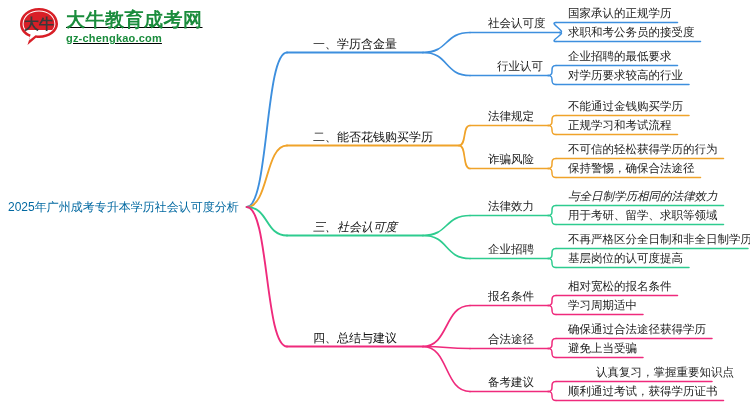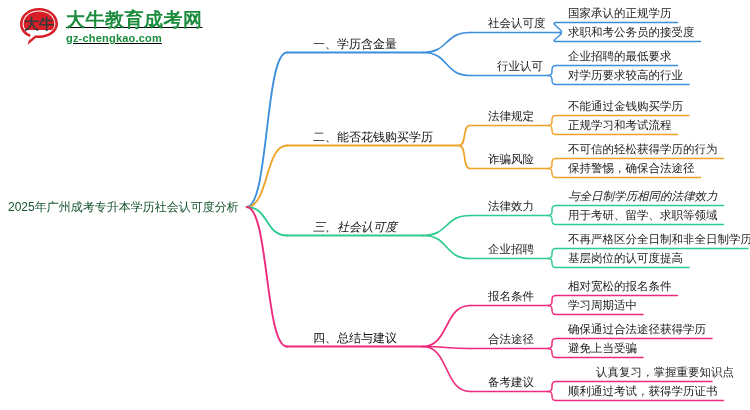--- a/index.html
+++ b/index.html
@@ -74,21 +74,21 @@
   .node {
     position: absolute;
     font-size: 11.5px;
     color: #1a1a1a;
     white-space: nowrap;
     line-height: 1;
     transform: translateY(-50%);
   }
   .node.root {
     font-size: 12px;
-    color: #14532d;
+    color: #0369a1;
   }
   .node.level1 {
     font-size: 12px;
     color: #111111;
   }
   .node.level2 {
     font-size: 11.5px;
     color: #1a1a1a;
   }
   .node.leaf {

